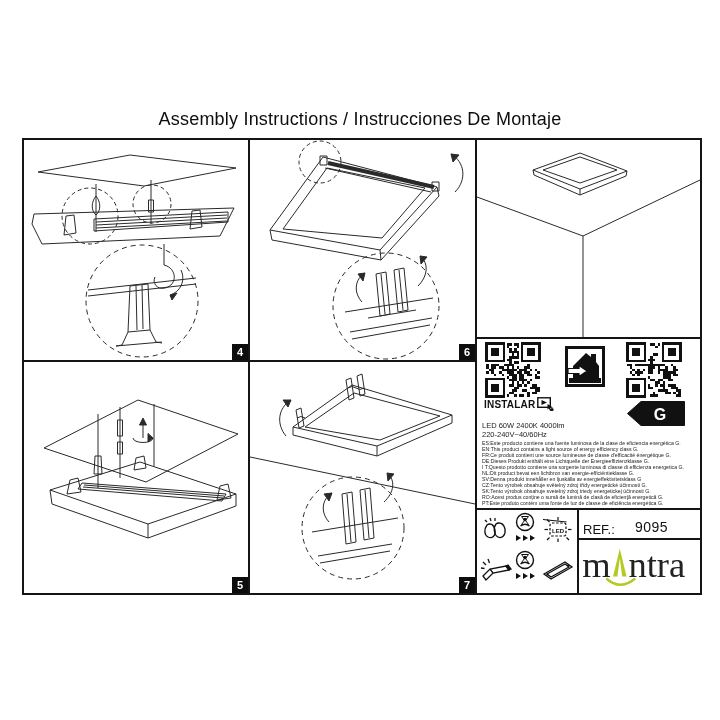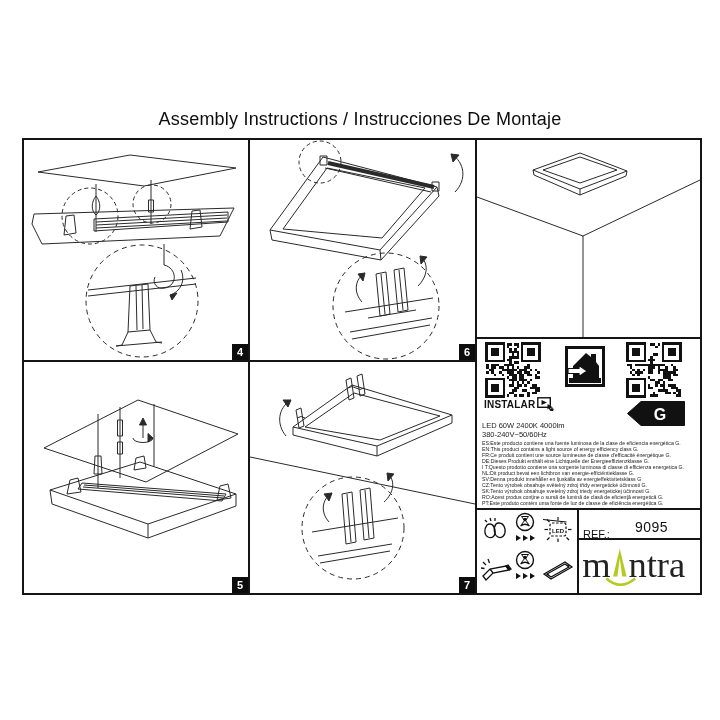--- a/index.html
+++ b/index.html
@@ -10,21 +10,21 @@
   .divider{position:absolute;background:#151515;}
   .badge{position:absolute;right:0;bottom:0;width:16px;height:16px;background:#0d0d0d;color:#fff;font-weight:bold;font-size:11px;display:flex;align-items:center;justify-content:center;}
   svg{display:block;}
   .lineart path,.lineart polyline,.lineart polygon,.lineart line,.lineart circle,.lineart ellipse,.lineart rect{vector-effect:non-scaling-stroke;}
   
   .info-txt{position:absolute;left:5px;top:82px;font-size:7.5px;line-height:9px;color:#1c1c1c;}
   .langs{position:absolute;left:5px;top:101px;font-size:5.2px;line-height:6px;color:#1c1c1c;letter-spacing:0;}
   .langs div{white-space:nowrap;}
   .instalar{position:absolute;left:7px;top:58px;display:flex;align-items:center;gap:2px;}
   .instalar b{font-size:10px;letter-spacing:.2px;}
-  .ref-label{position:absolute;left:4px;top:18px;font-size:11px;}
+  .ref-label{position:absolute;left:4px;top:12px;font-size:13px;}
   .ref-value{position:absolute;left:0;top:9px;width:100%;text-align:center;font-size:14px;letter-spacing:.5px;margin-left:12px;}
   .icon-cell{position:absolute;}
 </style>
 </head>
 <body>
 
 <div class="sheet">
 
   <div class="title">Assembly Instructions / Instrucciones De Montaje</div>
 
@@ -467,21 +467,21 @@
         </svg>
       </div>
 
       <svg style="position:absolute;left:150px;top:62px;" width="58" height="25" viewBox="0 0 58 25">
         <polygon points="57.5,0.5 14,0.5 0.5,12.5 14,24.5 57.5,24.5" fill="#111" stroke="#111"></polygon>
         <text x="33" y="18.5" fill="#fff" font-family="Liberation Sans, sans-serif" font-size="16" font-weight="bold" text-anchor="middle">G</text>
       </svg>
 
       <div class="info-txt">
         <div>LED 60W 2400K 4000lm</div>
-        <div>380-240V~50/60Hz</div>
+        <div>220-240V~40/60Hz</div>
       </div>
 
       <div class="langs">
           <div>ES:Este producto contiene una fuente luminosa de la clase de eficiencia energética G.</div>
           <div>EN:This product contains a light source of energy efficiency class G.</div>
           <div>FR:Ce produit contient une source lumineuse de classe d'efficacité énergétique G.</div>
           <div>DE:Dieses Produkt enthält eine Lichtquelle der Energieeffizienzklasse G.</div>
           <div>I T:Questo prodotto contiene una sorgente luminosa di classe di efficienza energetica G.</div>
           <div>NL:Dit product bevat een lichtbron van energie-efficiëntieklasse G.</div>
           <div>SV:Denna produkt innehåller en ljuskälla av energieffektivitetsklass G</div>

